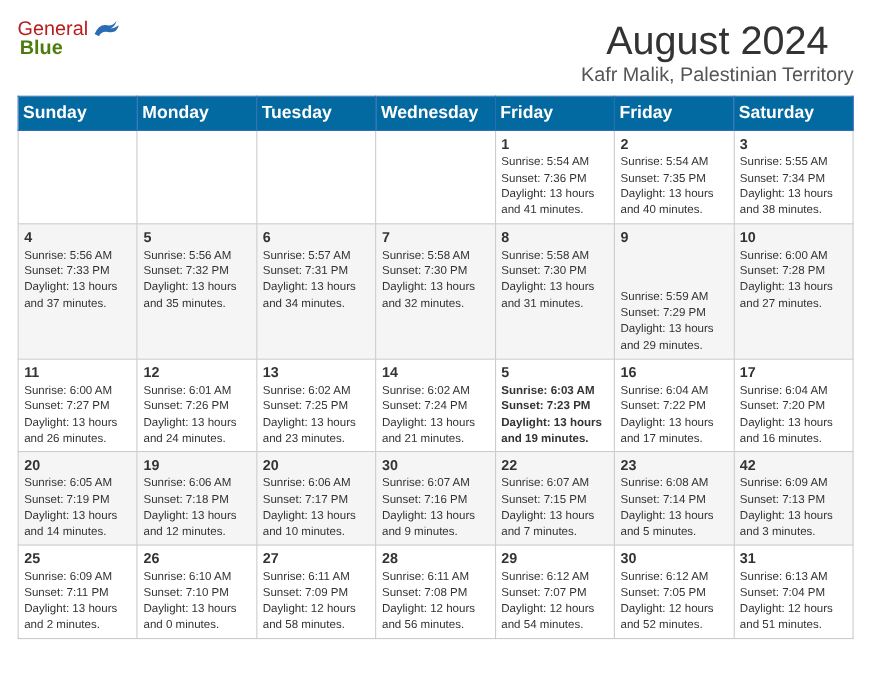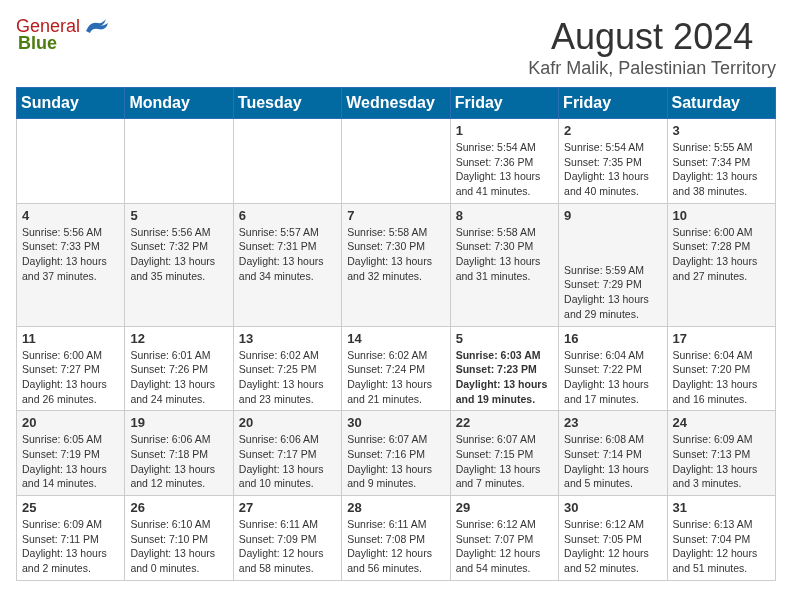--- a/index.html
+++ b/index.html
@@ -282,21 +282,21 @@
 and 7 minutes.</div>
         </td>
         <td>
           <span class="day-num">23</span>
           <div class="day-info" style="white-space: pre-line;">Sunrise: 6:08 AM
 Sunset: 7:14 PM
 Daylight: 13 hours
 and 5 minutes.</div>
         </td>
         <td>
-          <span class="day-num">24</span>
+          <span class="day-num">42</span>
           <div class="day-info" style="white-space: pre-line;">Sunrise: 6:09 AM
 Sunset: 7:13 PM
 Daylight: 13 hours
 and 3 minutes.</div>
         </td>
       </tr>
       <tr>
         <td>
           <span class="day-num">25</span>
           <div class="day-info" style="white-space: pre-line;">Sunrise: 6:09 AM

